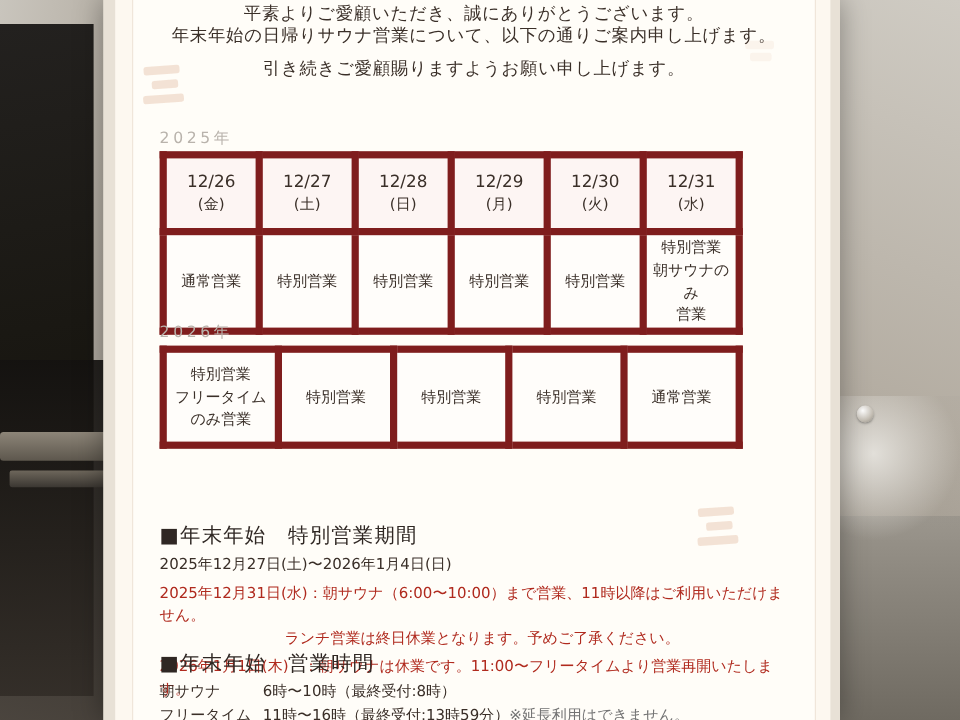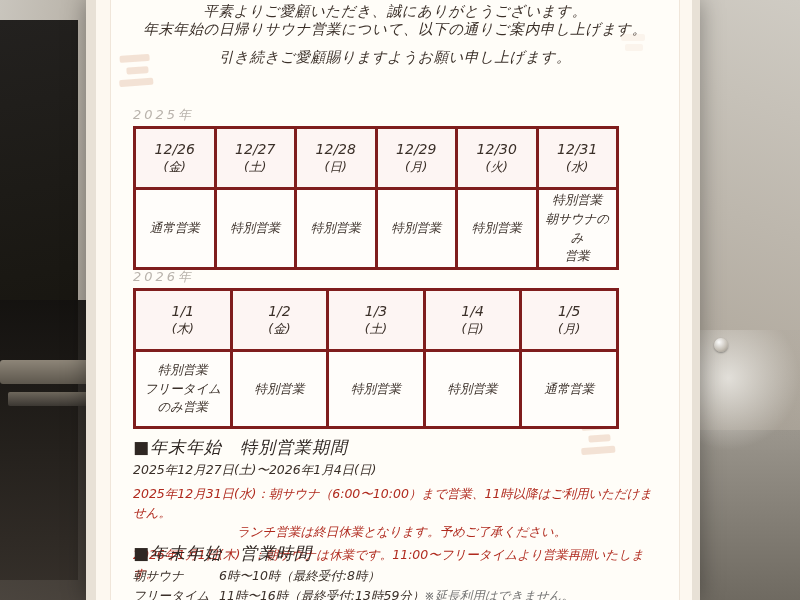--- a/index.html
+++ b/index.html
@@ -93,21 +93,20 @@
     background: #fdf8f0;
     overflow: hidden;
   }
   .poster-inner {
     position: absolute;
     left: 14px; top: 0;
     width: 568px; height: 600px;
     background: #fffdf8;
     border-left: 1px solid #f0e6da;
     border-right: 1px solid #f0e6da;
-    font-style: italic;
   }
   
   .motif {
     position: absolute;
     color: #e6cfc0;
     font-weight: bold;
     opacity: 0.75;
     letter-spacing: -2px;
     font-size: 26px;
     line-height: 1;
@@ -145,21 +144,21 @@
   }
 
   
   table.cal {
     position: absolute;
     border-collapse: collapse;
     table-layout: fixed;
     background: #fffdfa;
   }
   table.cal td {
-    border: 3px solid #7f1d1d;
+    border: 6px solid #7f1d1d;
     text-align: center;
     vertical-align: middle;
     color: #3a2f28;
   }
   table.cal tr.dates td {
     background: #fdf5f3;
     height: 56px;
     font-size: 14px;
     line-height: 1.35;
   }
@@ -265,27 +264,20 @@
                 <div>朝サウナのみ</div>
                 <div>営業</div>
               </td>
             </tr>
         </tbody>
       </table>
 
       <div class="year-label" style="left:22px; top:268px;">2026年</div>
       <table class="cal" id="table-2026" style="left:22px; top:288px; width:486px;">
         <tbody>
-          <tr class="dates">
-              <td class="red"><span>1/1</span><span class="sub">(木)</span></td>
-              <td><span>1/2</span><span class="sub">(金)</span></td>
-              <td><span>1/3</span><span class="sub">(土)</span></td>
-              <td><span>1/4</span><span class="sub">(日)</span></td>
-              <td><span>1/5</span><span class="sub">(月)</span></td>
-            </tr>
           <tr class="status">
               <td class="red">
                 <div>特別営業</div>
                 <div>フリータイム</div>
                 <div>のみ営業</div>
               </td>
               <td>
                 <div>特別営業</div>
               </td>
               <td>

